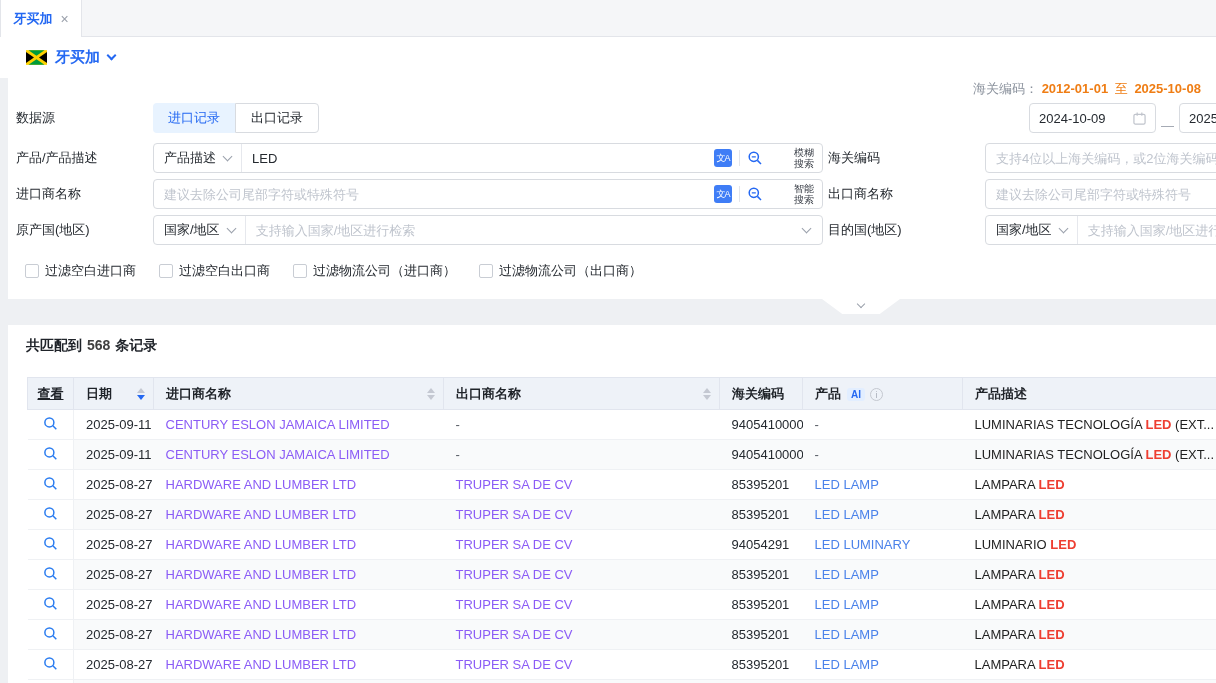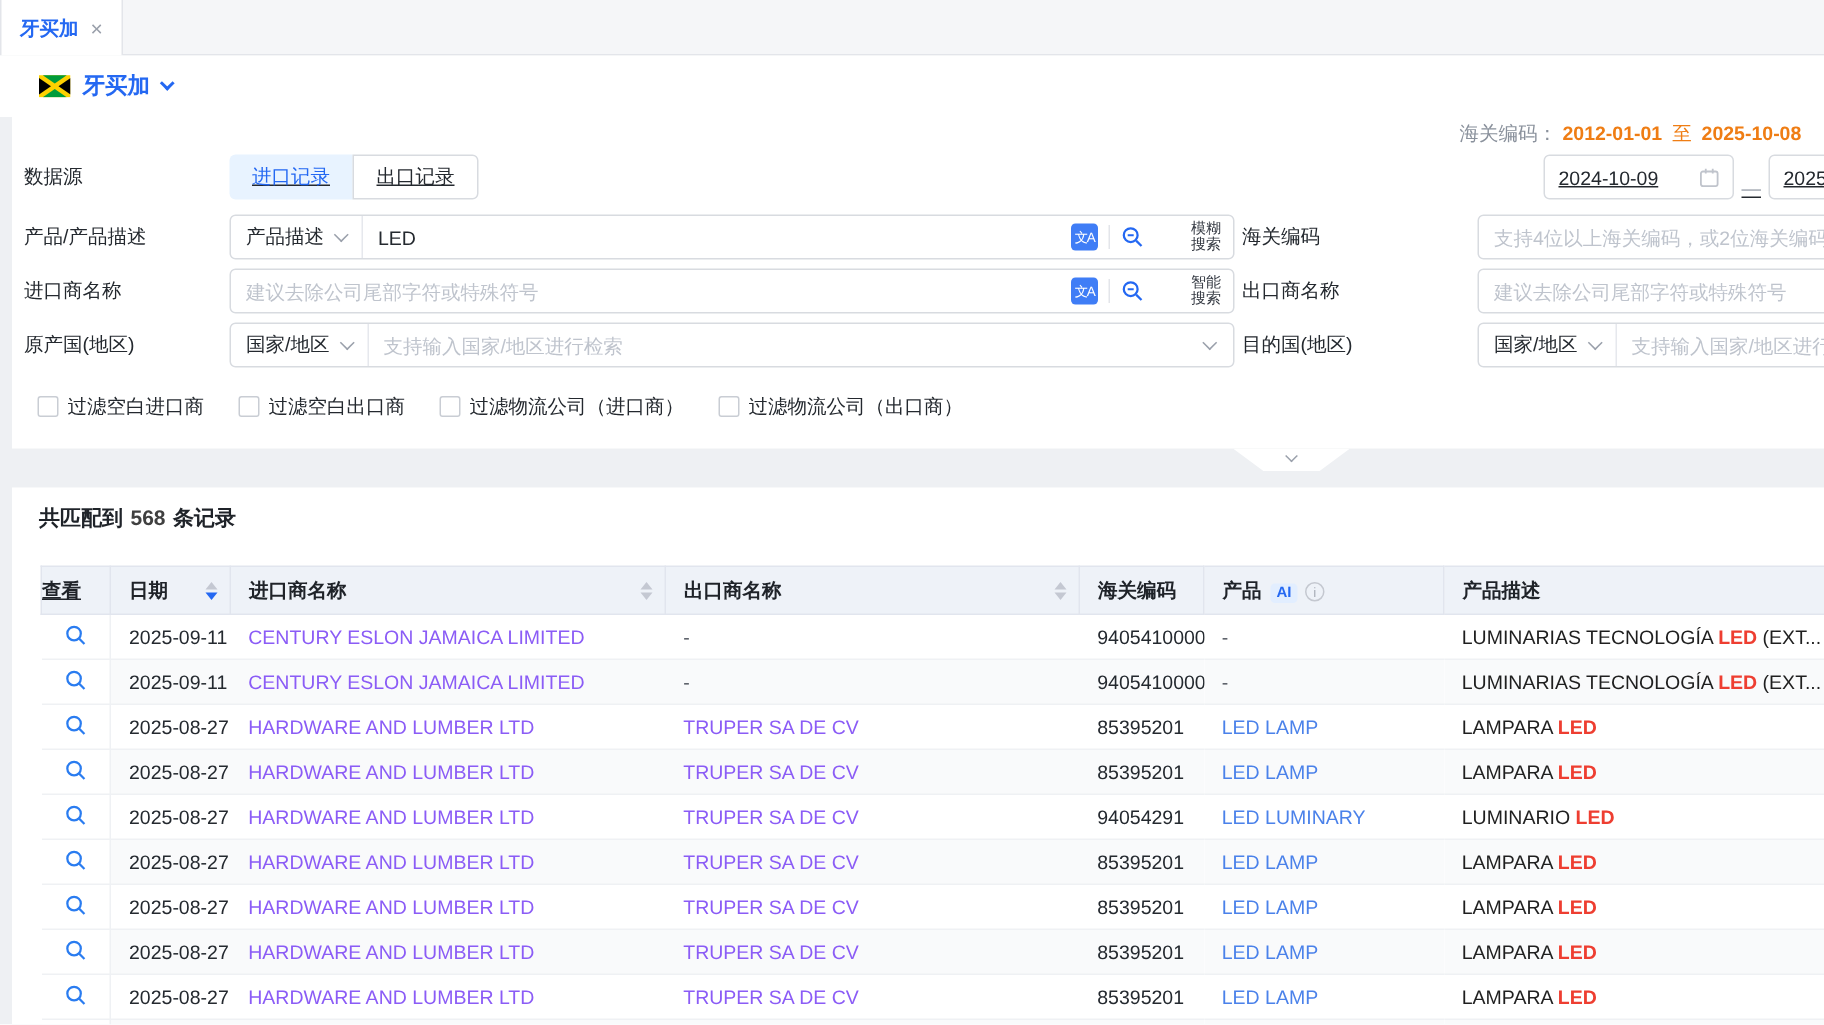--- a/index.html
+++ b/index.html
@@ -20,21 +20,21 @@
   .country-row { position:absolute; left:0; top:37px; width:1216px; height:41px;
                  background:#fff; display:flex; align-items:center; padding-left:26px; gap:8px; }
   .flag { width:21px; height:15px; display:block; }
   .country-name { color:#2468f2; font-size:15px; font-weight:700; }
   .chev { display:inline-block; width:7px; height:7px; border-right:2px solid #2468f2;
           border-bottom:2px solid #2468f2; transform:rotate(45deg); margin-top:-4px; }
   .chev.gray { border-color:#9aa0ab; border-width:1px; width:7px; height:7px; }
 
   
   .filter-card { position:absolute; left:8px; top:78px; width:1420px; height:221px; background:#fff; }
-  .frow { position:absolute; height:30px; display:flex; align-items:flex-end;text-decoration:underline; }
+  .frow { position:absolute; height:30px; display:flex; align-items:flex-end; }
   .flabel { position:absolute; width:129px; text-align:left; line-height:30px; color:#24292f; }
   .flabel.right { width:147px; }
   .update-range { position:absolute; left:965px; top:2px; font-size:13px; white-space:nowrap; }
   .update-range .lbl { color:#8a919c; }
   .update-range .odate { color:#ef7d14; font-weight:700; }
   .update-range .oto { color:#ef7d14; padding:0 3px; }
 
   .seg { height:30px; padding:0 15px; display:flex; align-items:center; cursor:pointer; }
   .seg.active { background:#e8f3ff; color:#2468f2; border-radius:4px 0 0 4px; }
   .seg.inactive { background:#fff; border:1px solid #d8dbe0; border-radius:0 4px 4px 0; }
@@ -68,21 +68,21 @@
 
   
   .results-card { position:absolute; left:8px; top:325px; width:1465px; height:358px; background:#fff; }
   .match-line { position:absolute; left:18px; top:12px; font-size:14px; font-weight:700; color:#1f2329; }
   .match-line .cnt { color:#404040; padding:0 5px; }
 
   table { position:absolute; left:19px; top:52px; border-collapse:collapse; table-layout:fixed;
           width:1455px; font-size:13px; }
   thead th { background:#eef2f8; height:32px; font-weight:700; color:#1f2329; text-align:left;
              padding:0 8px 0 12px; border:1px solid #e1e5ee; border-left:none; }
-  thead th:first-child { border-left:1px solid #e1e5ee; padding:0;text-decoration:underline; }
+  thead th:first-child { border-left:1px solid #e1e5ee; text-align:center; padding:0;text-decoration:underline; }
   .th-flex { display:flex; align-items:center; justify-content:space-between; }
   .sorter { display:inline-flex; flex-direction:column; gap:2px; cursor:pointer; }
   .tri-up { width:0; height:0; border-left:4px solid transparent; border-right:4px solid transparent;
             border-bottom:5px solid #c4c8d2; }
   .tri-dn { width:0; height:0; border-left:4px solid transparent; border-right:4px solid transparent;
             border-top:5px solid #c4c8d2; }
   .tri-dn.on { border-top-color:#2468f2; }
   .ai-badge { display:inline-block; font-size:10px; font-weight:700; color:#2468f2; background:#e2eeff;
               border-radius:3px; padding:1px 4px; margin-left:6px; }
   .info-i { display:inline-flex; width:13px; height:13px; border:1px solid #c4c8d0; border-radius:50%;

